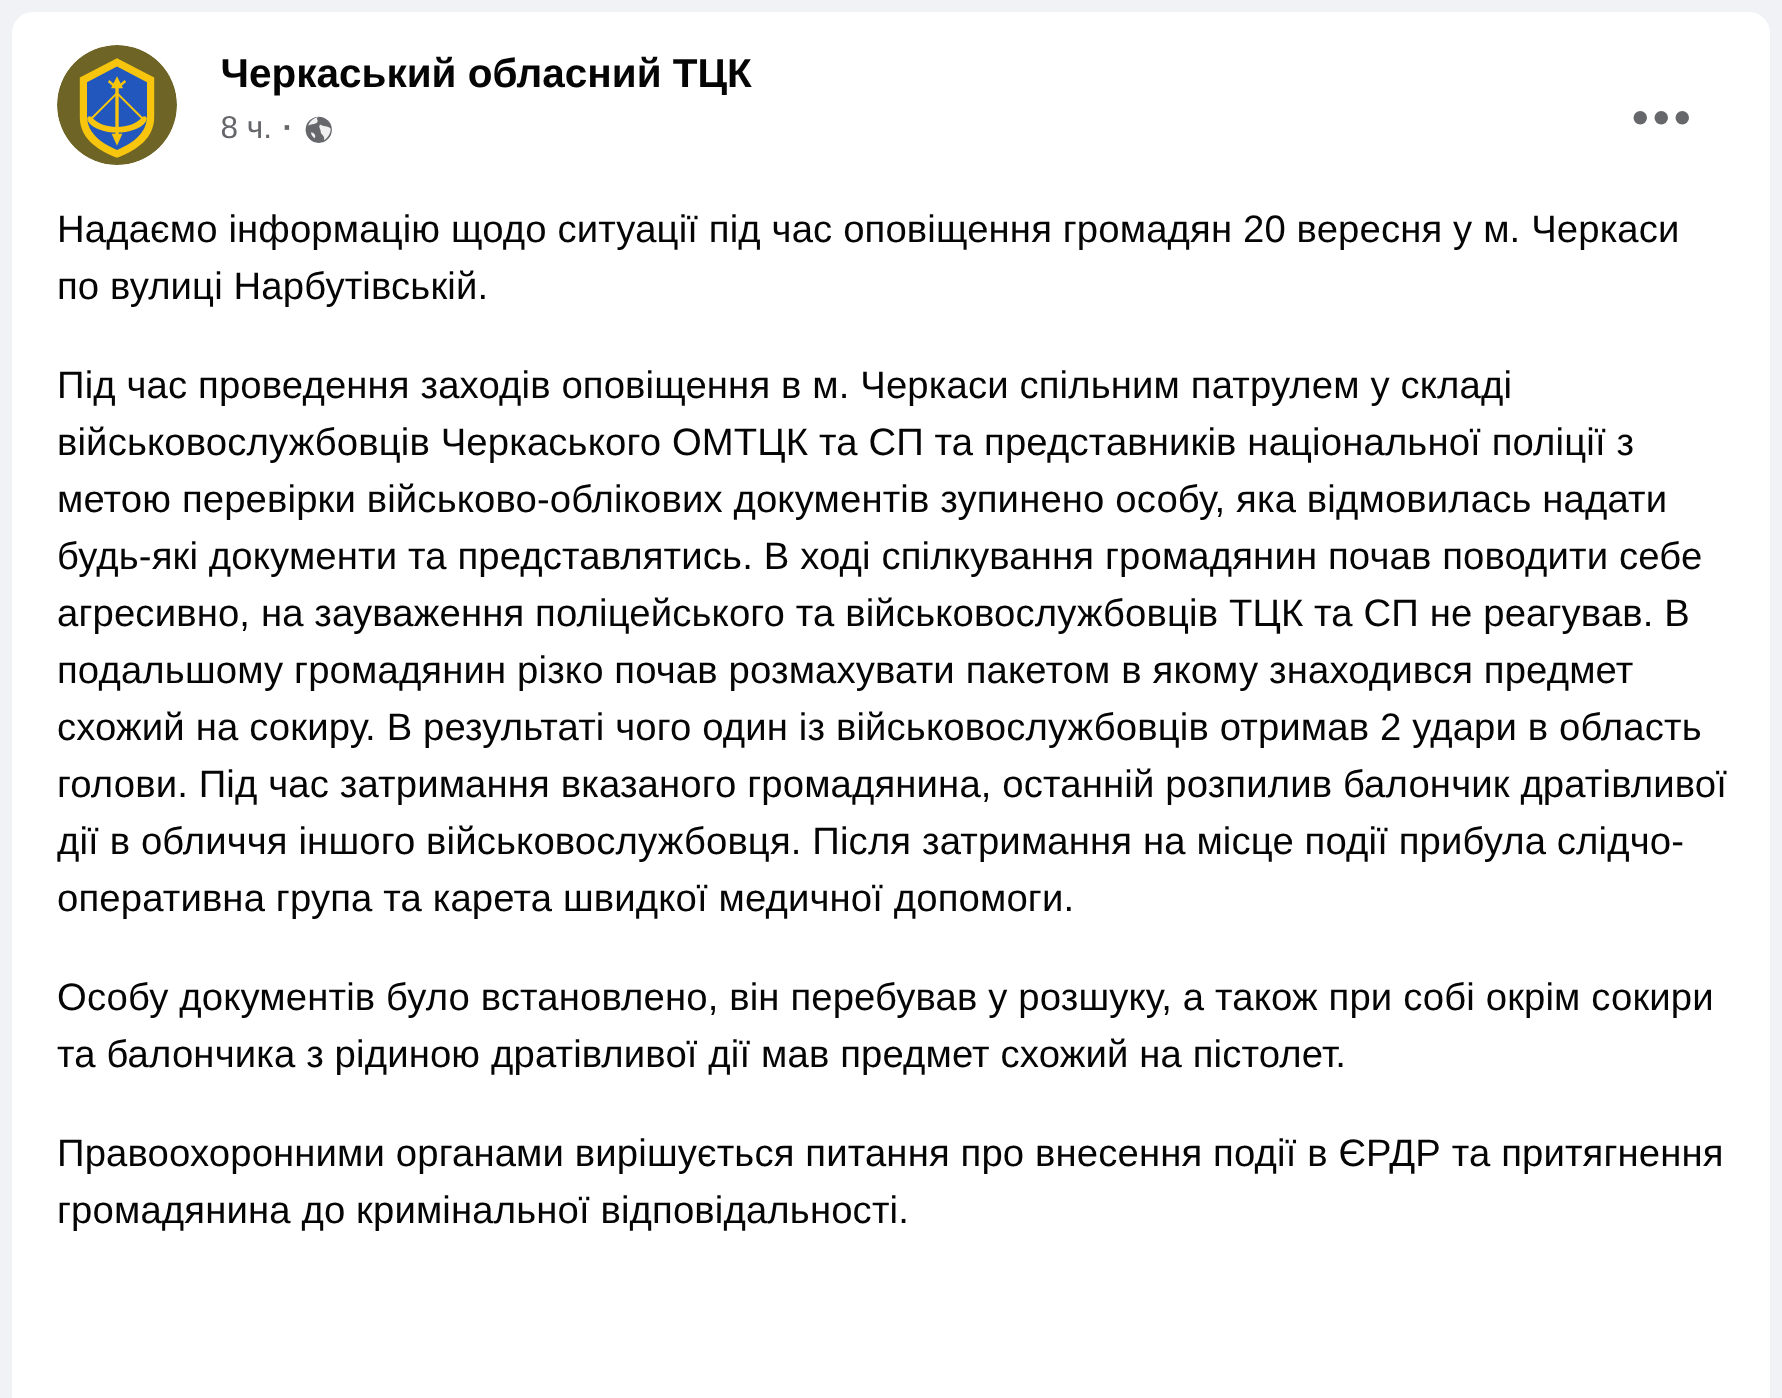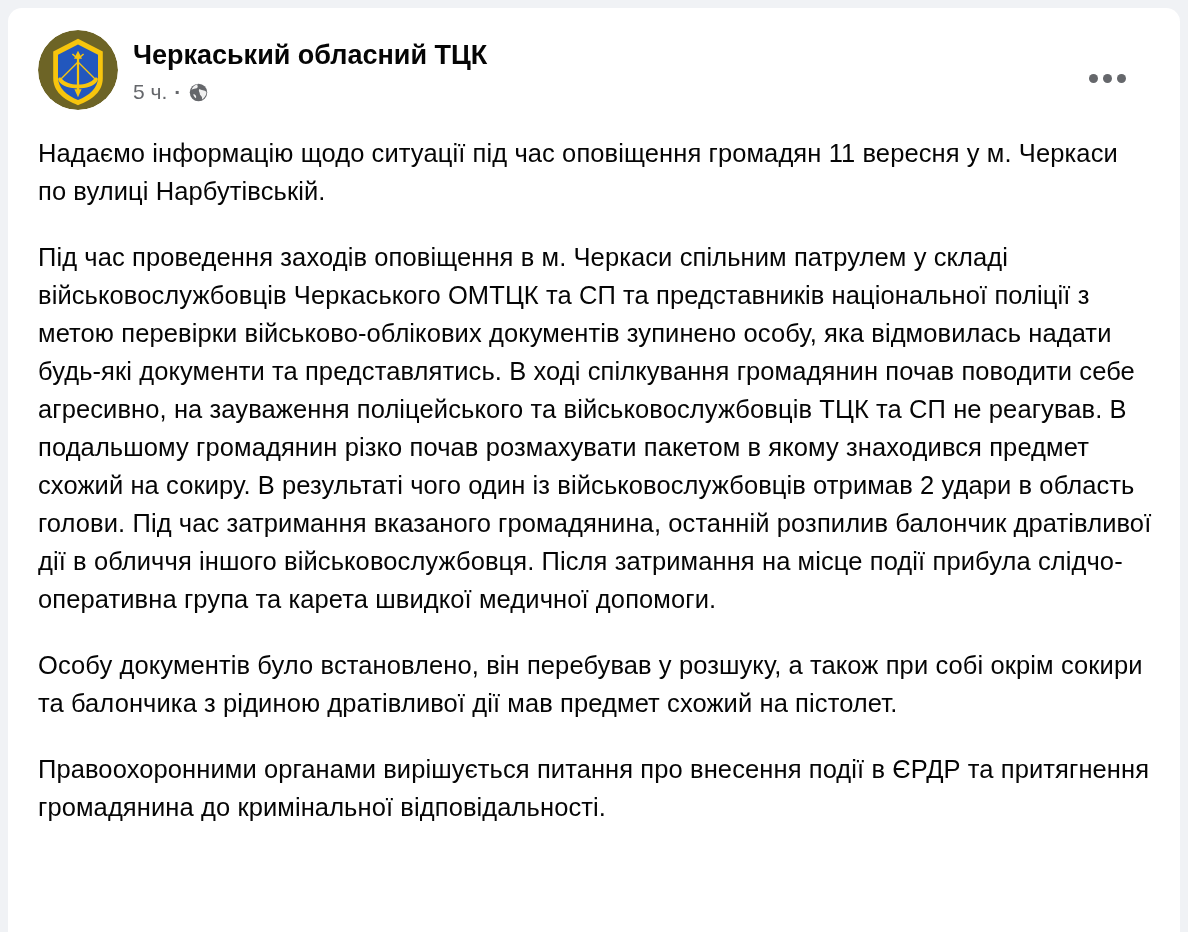--- a/index.html
+++ b/index.html
@@ -21,22 +21,23 @@
   .post-card{
     position:absolute;
     left:8px; right:8px; top:8px;
     min-height:960px;
     background:var(--card_bg);
     border-radius:14px;
     padding:22px 28px 40px 30px;
   }
   .post-header{
     display:flex;
-    align-items:center;
+    align-items:flex-start;
     position:relative;
+    gap:14px;
   }
   .avatar{
     width:80px;height:80px;
     border-radius:50%;
     flex:0 0 auto;
     cursor:pointer;
     display:block;
   }
   .header-text{
     margin-left:15px;
@@ -114,38 +115,38 @@
 
       <polygon class="em-yellow" points="50,84 45.5,74 54.5,74"></polygon>
 
       <polygon class="em-yellow" points="50,26 45,36 55,36"></polygon>
       <polyline class="em-ystroke" stroke-width="2" points="43,30 50,36 57,30"></polyline>
     </svg>
 
     <div class="header-text">
       <div class="page-name">Черкаський обласний ТЦК</div>
       <div class="meta-row">
-        <span>5 ч.</span>
+        <span>8 ч.</span>
         <span class="sep">·</span>
         <svg class="globe" viewBox="0 0 24 24" role="img">
           <circle cx="12" cy="12" r="10" fill="#65676b"></circle>
           <path d="M4 9 C7 7 10 8 11 6 C12 4.5 9 3.5 12 2.5 C8 2.8 5 5.5 4 9 Z" fill="#ffffff" opacity="0.9"></path>
           <path d="M13 8 C15 9.5 19 9 21 11 C21.5 14 19 18 16 20 C17 16 13.5 16 13.5 13.5 C13.5 11 11.5 10.5 13 8 Z" fill="#ffffff" opacity="0.9"></path>
           <path d="M6 14 C8.5 14 10 16 9 18.5 C7.5 17.5 6.3 16 6 14 Z" fill="#ffffff" opacity="0.9"></path>
         </svg>
       </div>
     </div>
 
     <button class="menu-btn" aria-label="menu">
       <span class="dot"></span>
       <span class="dot"></span>
       <span class="dot"></span>
     </button>
   </div>
 
   <div class="post-body">
-    <p>Надаємо інформацію щодо ситуації під час оповіщення громадян 11 вересня у м. Черкаси по вулиці Нарбутівській.</p>
+    <p>Надаємо інформацію щодо ситуації під час оповіщення громадян 20 вересня у м. Черкаси по вулиці Нарбутівській.</p>
     <p>Під час проведення заходів оповіщення в м. Черкаси спільним патрулем у складі військовослужбовців Черкаського ОМТЦК та СП та представників національної поліції з метою перевірки військово-облікових документів зупинено особу, яка відмовилась надати будь-які документи та представлятись. В ході спілкування громадянин почав поводити себе агресивно, на зауваження поліцейського та військовослужбовців ТЦК та СП не реагував. В подальшому громадянин різко почав розмахувати пакетом в якому знаходився предмет схожий на сокиру. В результаті чого один із військовослужбовців отримав 2 удари в область голови. Під час затримання вказаного громадянина, останній розпилив балончик дратівливої дії в обличчя іншого військовослужбовця. Після затримання на місце події прибула слідчо-оперативна група та карета швидкої медичної допомоги.</p>
     <p>Особу документів було встановлено, він перебував у розшуку, а також при собі окрім сокири та балончика з рідиною дратівливої дії мав предмет схожий на пістолет.</p>
     <p>Правоохоронними органами вирішується питання про внесення події в ЄРДР та притягнення громадянина до кримінальної відповідальності.</p>
   </div>
 
 </div>
 
 </body></html>

